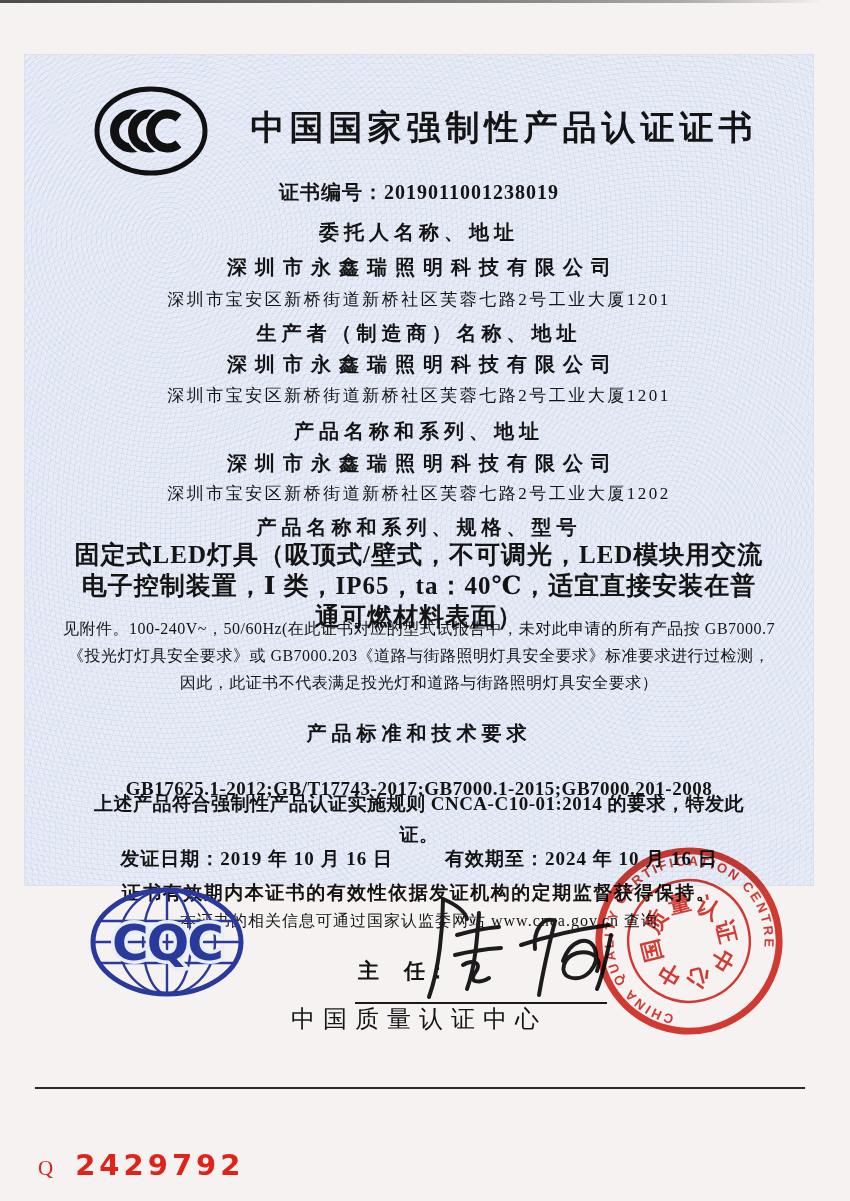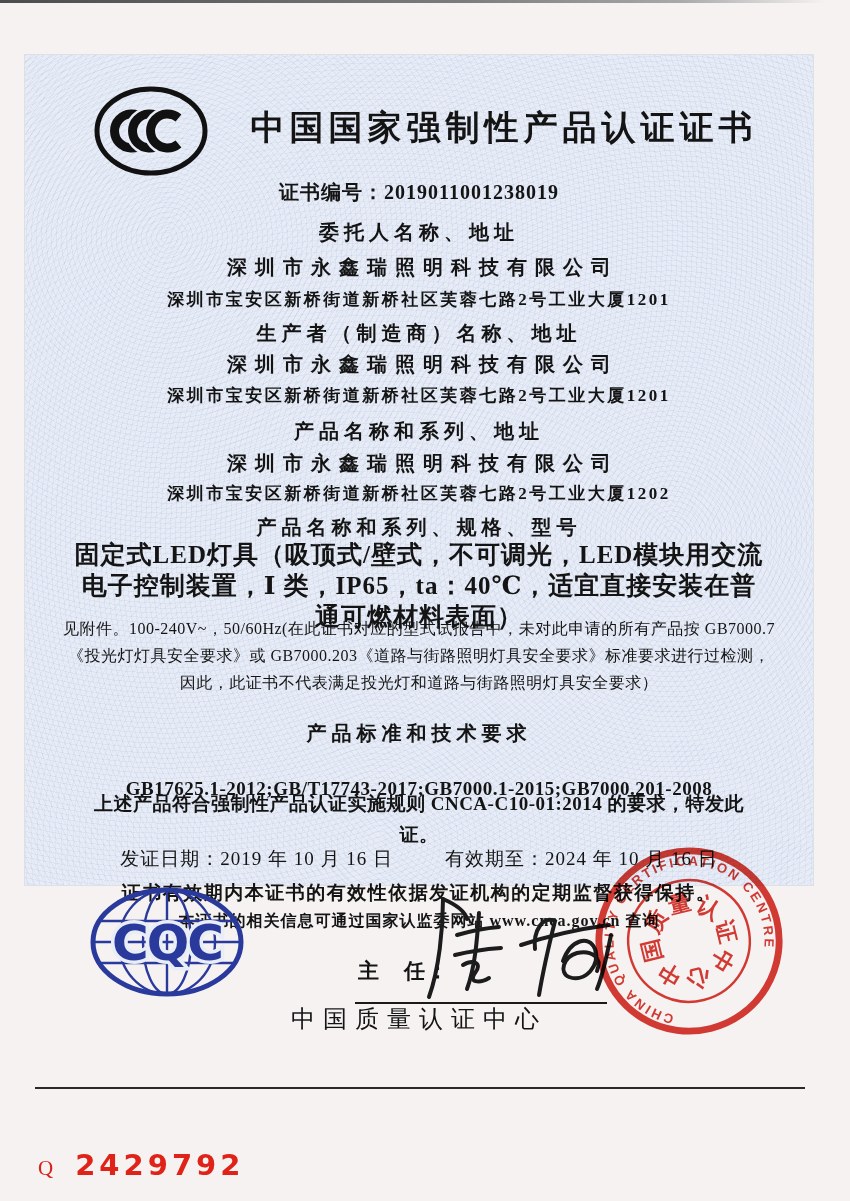--- a/index.html
+++ b/index.html
@@ -16,34 +16,34 @@
   .paper{
     position:absolute;left:25px;top:55px;width:788px;height:830px;
     background-color:#e7ecf6;
     background-image:
       repeating-radial-gradient(circle at 18% 22%, rgba(125,148,198,.10) 0 1px, rgba(0,0,0,0) 1px 5px),
       repeating-radial-gradient(circle at 82% 58%, rgba(125,148,198,.10) 0 1px, rgba(0,0,0,0) 1px 5px),
       repeating-radial-gradient(circle at 45% 95%, rgba(125,148,198,.08) 0 1px, rgba(0,0,0,0) 1px 6px);
     box-shadow:0 0 0 1px rgba(180,190,210,.35);
   }
   .abs{position:absolute;left:0;right:0;}
-  .center{text-align:center;font-weight:bold;}
+  .center{text-align:center;}
   .cert-title{
     top:50px;left:185px;right:15px;
     font-size:34px;font-weight:700;letter-spacing:5px;text-align:center;
   }
   .cert-no{top:124px;font-size:20px;font-weight:700;letter-spacing:1px;}
   .sec-heading{font-size:20px;font-weight:700;letter-spacing:5px;}
   .company{font-size:20px;font-weight:600;letter-spacing:8px;padding-left:8px;}
   .address{font-size:17px;letter-spacing:2.5px;}
   .para-product{left:44px;right:44px;font-size:25px;line-height:31px;letter-spacing:1px;text-align:center;font-weight:bold;}
   .para-note{left:36px;right:36px;font-size:16px;line-height:27px;letter-spacing:.5px;text-align:center;}
   .standards{font-size:19px;font-weight:600;letter-spacing:.5px;margin-top:23px;}
   .conformity{left:60px;right:60px;font-size:19px;font-weight:700;line-height:31px;text-align:center;letter-spacing:.5px;}
-  .dates-row{display:flex;justify-content:center;gap:52px;font-size:19px;font-weight:400;letter-spacing:1px;}
+  .dates-row{display:flex;justify-content:center;gap:52px;font-size:19px;font-weight:700;letter-spacing:1px;}
   .validity{font-size:19px;font-weight:700;letter-spacing:1.5px;}
   .info-note{font-size:16px;letter-spacing:1px;}
   .director-label{position:absolute;left:333px;top:902px;font-size:21px;font-weight:700;letter-spacing:2px;}
   .sig-underline{position:absolute;left:330px;top:947px;width:252px;border-bottom:2px solid #1a1a1a;}
   .signature-svg{position:absolute;left:388px;top:838px;width:215px;height:118px;}
   .cqc-logo{position:absolute;left:62px;top:828px;width:160px;height:118px;}
   .stamp{position:absolute;left:566px;top:788px;width:196px;height:196px;opacity:.9;mix-blend-mode:multiply;}
   .org-title{top:948px;font-size:24px;font-weight:400;letter-spacing:8px;}
   .footer-rule{position:absolute;left:10px;right:8px;top:1032px;border-top:2px solid #2a2a2a;}
   .footer-row{

